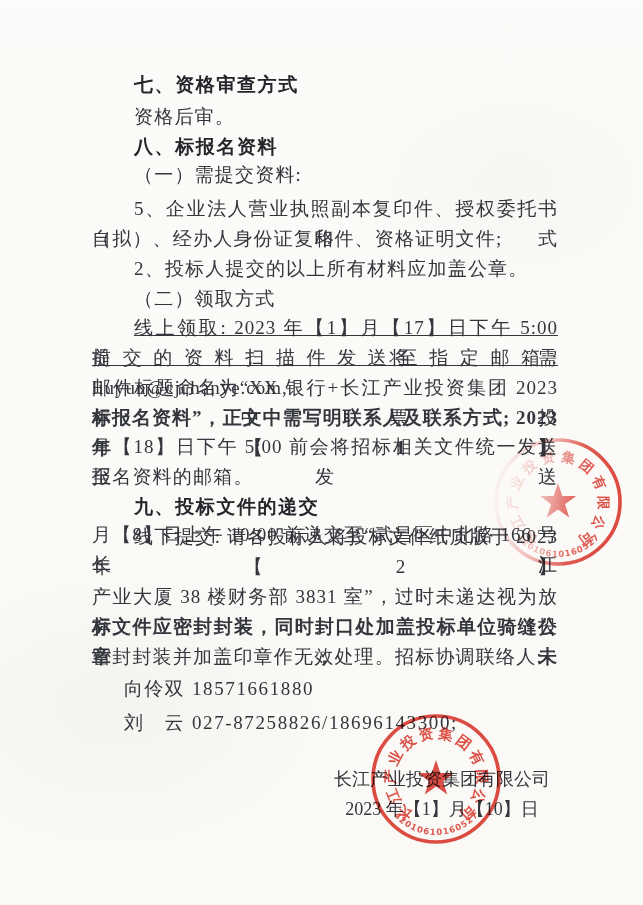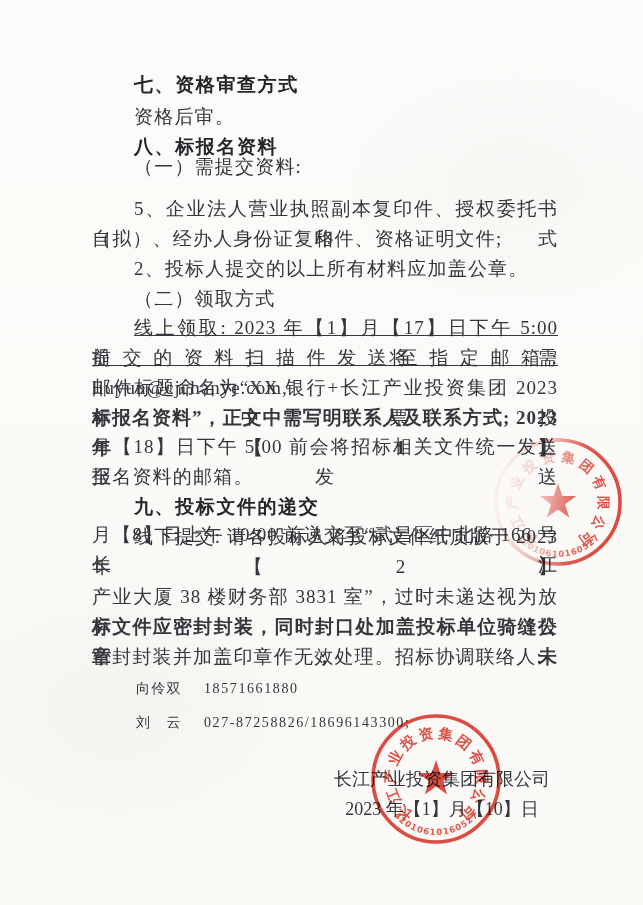--- a/index.html
+++ b/index.html
@@ -20,22 +20,22 @@
     font-size:19px;line-height:30px;letter-spacing:1.2px;
     color:#34363d;white-space:nowrap;
   }
   .doc-line.justify{white-space:normal;text-align:justify;text-align-last:justify;letter-spacing:1px;}
   .doc-line.indent{text-indent:42px;}
   .doc-line.heading{
     font-family:"Liberation Sans","DejaVu Sans",sans-serif;
     font-weight:700;color:#25262b;letter-spacing:1.6px;
   }
   .contact-line{
-    position:absolute;left:96px;width:466px;
-    font-size:14px;line-height:30px;color:#34363d;white-space:nowrap;
+    position:absolute;left:84px;width:466px;
+    font-size:19px;line-height:30px;color:#34363d;white-space:nowrap;
   }
   .contact-line .c-name{display:inline-block;margin-left:40px;width:68px;letter-spacing:1.2px;}
   .contact-line .c-phone{letter-spacing:1.6px;}
   .sig{
     position:absolute;left:334px;width:216px;text-align:center;
     font-size:18px;line-height:29px;color:#34363d;letter-spacing:0;white-space:nowrap;
   }
   .sig-company{top:765px;}
   .sig-date{top:795px;}
   .seal{position:absolute;mix-blend-mode:multiply;opacity:.95;pointer-events:none;}
@@ -48,21 +48,21 @@
 </style>
 </head>
 <body>
 
 <div class="page">
 
   <div id="doc-lines">
       <div class="doc-line heading indent" style="top: 70px;">七、资格审查方式</div>
       <div class="doc-line indent" style="top: 102px;">资格后审。</div>
       <div class="doc-line heading indent" style="top: 132px;">八、标报名资料</div>
-      <div class="doc-line indent" style="top: 152px;">（一）需提交资料:</div>
+      <div class="doc-line indent" style="top: 160px;">（一）需提交资料:</div>
       <div class="doc-line indent justify" style="top: 194px;">5、企业法人营业执照副本复印件、授权委托书（格式</div>
       <div class="doc-line" style="top: 224px;">自拟）、经办人身份证复印件、资格证明文件;</div>
       <div class="doc-line indent" style="top: 254px;">2、投标人提交的以上所有材料应加盖公章。</div>
       <div class="doc-line indent" style="top: 284px;">（二）领取方式</div>
       <div class="doc-line indent justify" style="top: 313px; text-decoration: underline;">线上领取: 2023 年【1】月【17】日下午 5:00 前，将需</div>
       <div class="doc-line justify" style="top: 343px;">提交的资料扫描件发送至指定邮箱: liuyun@cjchanye.com,</div>
       <div class="doc-line justify" style="top: 373px;">邮件标题命名为“XX 银行+长江产业投资集团 2023 年中票投</div>
       <div class="doc-line justify" style="top: 403px; font-weight: bold;">标报名资料”，正文中需写明联系人及联系方式; 2023 年【1】</div>
       <div class="doc-line justify" style="top: 432px;">月【18】日下午 5:00 前会将招标相关文件统一发送至发送</div>
       <div class="doc-line" style="top: 462px;">报名资料的邮箱。</div>

